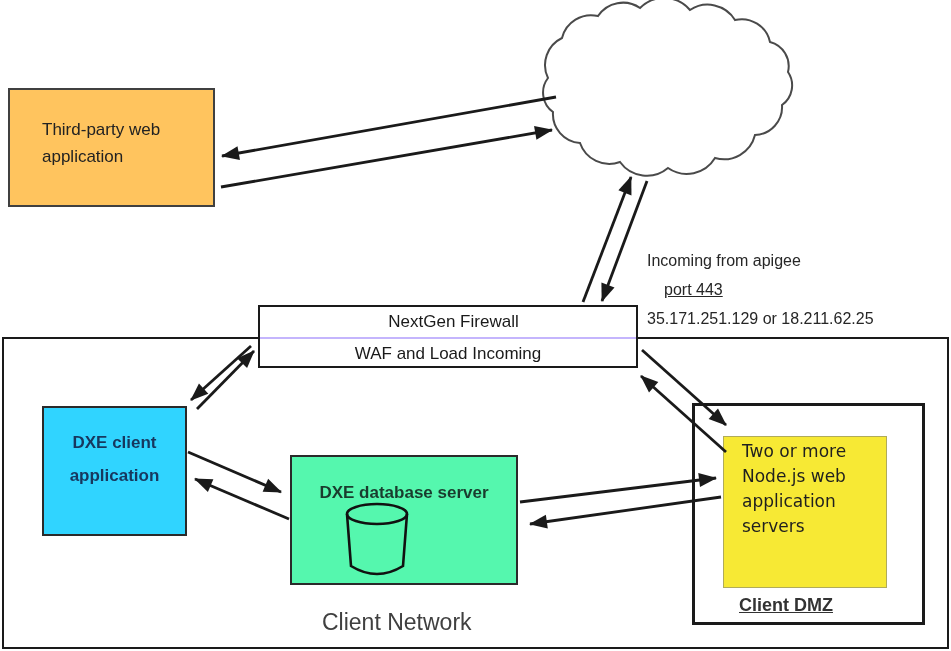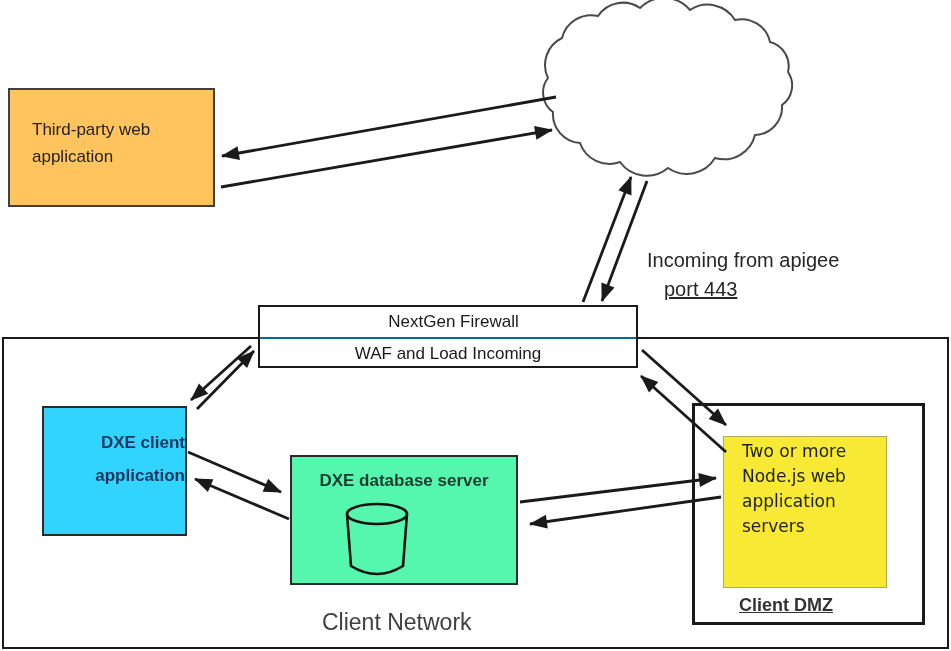--- a/index.html
+++ b/index.html
@@ -5,57 +5,57 @@
   html,body{margin:0;padding:0;background:#ffffff;}
   #stage{
     position:relative;width:951px;height:651px;background:#ffffff;
     font-family:"Liberation Sans", sans-serif;color:#1a1a1a;overflow:hidden;
   }
   .abs{position:absolute;}
   
   .box-thirdparty{
     left:8px;top:88px;width:207px;height:119px;background:#FFC45E;
     border:2px solid #404040;box-sizing:border-box;
-    padding:26px 0 0 22px;font-size:17px;line-height:27px;color:#222222;
+    padding:26px 0 0 32px;font-size:17px;line-height:27px;color:#222222;
   }
   .box-thirdparty .inner{width:150px;}
   .cloud-label{
     left:558px;top:56px;width:215px;text-align:center;
     font-size:18px;line-height:31px;color:#3c3c3c;
   }
   .incoming-note{
-    left:647px;top:246px;font-size:20px;line-height:29px;color:#262626;white-space:nowrap;
+    left:647px;top:246px;font-size:16px;line-height:29px;color:#262626;white-space:nowrap;
   }
   .incoming-note .indent{padding-left:17px;text-decoration:underline;}
   .box-firewall{
     left:258px;top:305px;width:380px;height:63px;background:#ffffff;
     border:2px solid #1a1a1a;box-sizing:border-box;z-index:3;
   }
   .box-firewall .row{
     height:30px;display:flex;align-items:center;justify-content:center;
     font-size:17px;color:#1a1a1a;
   }
-  .box-firewall .row1{border-bottom:2px solid #0369a1;padding-left:11px;}
+  .box-firewall .row1{border-bottom:2px solid #c4b5fd;padding-left:11px;}
   .client-network{
     left:2px;top:337px;width:947px;height:312px;border:2px solid #1a1a1a;
     box-sizing:border-box;background:transparent;z-index:1;
   }
   .client-network-label{
     left:322px;top:609px;font-size:23px;color:#404040;z-index:2;white-space:nowrap;
   }
   .box-dxe-client{
     left:42px;top:406px;width:145px;height:130px;background:#30D4FF;
     border:2px solid #2a2a2a;box-sizing:border-box;z-index:2;
-    display:flex;flex-direction:column;align-items:flex-end;padding-top:18px;
+    display:flex;flex-direction:column;align-items:center;padding-top:18px;
     font-size:17px;font-weight:bold;line-height:33px;color:#17375E;text-align:center;
   }
   .box-dxe-db{
     left:290px;top:455px;width:228px;height:130px;background:#55F7AE;
     border:2px solid #2a2a2a;box-sizing:border-box;z-index:2;
-    text-align:center;padding-top:14px;font-size:17px;font-weight:bold;color:#1a3c2e;
+    text-align:center;padding-top:26px;font-size:17px;font-weight:bold;color:#1a3c2e;
   }
   .box-dmz{
     left:692px;top:403px;width:233px;height:222px;background:#ffffff;
     border:3px solid #1a1a1a;box-sizing:border-box;z-index:2;
   }
   .dmz-label{
     left:44px;top:189px;font-size:18px;font-weight:600;color:#333333;white-space:nowrap;text-decoration:underline;
   }
   .box-nodejs{
     left:28px;top:30px;width:164px;height:152px;background:#F7E934;
@@ -79,20 +79,21 @@
   </div>
 
   <div class="abs cloud-label">
     <div>apigee authentication</div>
     <div>server</div>
   </div>
 
   <div class="abs incoming-note">
     <div>Incoming from apigee</div>
     <div class="indent">port 443</div>
+    <div>35.171.251.129 or 18.211.62.25</div>
   </div>
 
   <div class="abs box-firewall">
     <div class="row row1">NextGen Firewall</div>
     <div class="row">WAF and Load Incoming</div>
   </div>
 
   <div class="abs box-dxe-client">
     <div>DXE client</div>
     <div>application</div>

